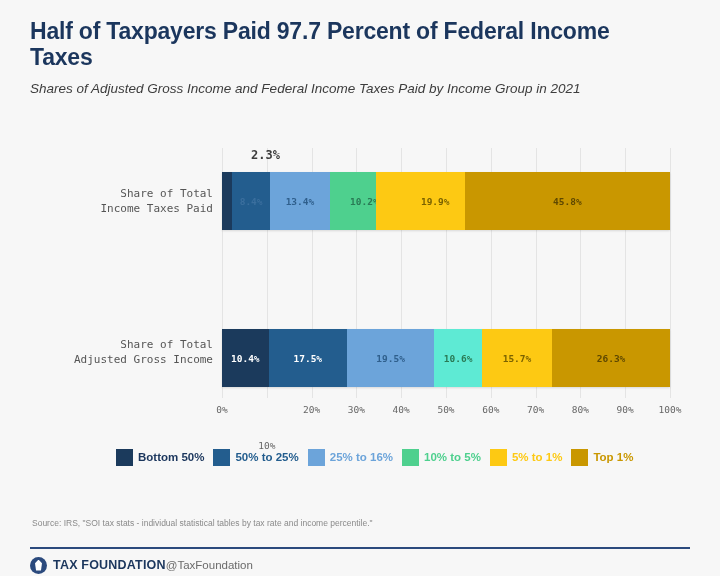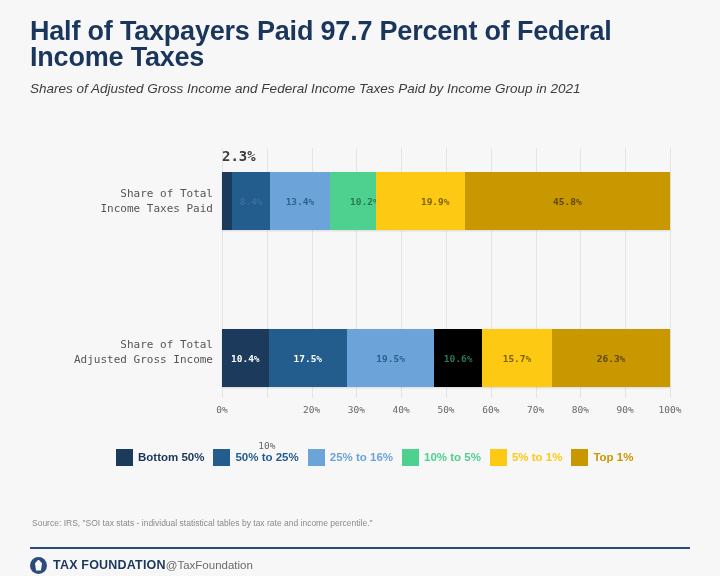--- a/index.html
+++ b/index.html
@@ -29,21 +29,21 @@
     background: #f7f7f7;
     box-sizing: border-box;
   }
 
   
   .title {
     position: absolute;
     left: 22px;
     top: 12px;
     width: 620px;
-    font-size: 27px;
+    font-size: 23px;
     line-height: 26px;
     font-weight: bold;
     color: #1b365d;
     letter-spacing: -0.2px;
   }
   .subtitle {
     position: absolute;
     left: 22px;
     top: 74px;
     width: 650px;
@@ -98,24 +98,25 @@
     font-weight: bold;
     box-sizing: border-box;
     overflow: hidden;
     white-space: nowrap;
   }
 
   
   .callout {
     position: absolute;
     font-family: "DejaVu Sans Mono", "Liberation Mono", monospace;
-    font-size: 14px;
+    font-size: 12px;
     font-weight: bold;
     color: #3d3d3d;
     white-space: nowrap;
+    margin-left: 29px;
   }
 
   
   .cat-label {
     position: absolute;
     text-align: right;
     font-family: "DejaVu Sans Mono", "Liberation Mono", monospace;
     font-size: 11px;
     line-height: 15px;
     color: #555555;
@@ -276,21 +277,21 @@
       <div class="bar-row second">
           <div class="seg" style="width: 10.4%; background: rgb(27, 58, 92);">
             <span style="color: rgb(255, 255, 255);">10.4%</span>
           </div>
           <div class="seg" style="width: 17.5%; background: rgb(35, 93, 142);">
             <span style="color: rgb(255, 255, 255);">17.5%</span>
           </div>
           <div class="seg" style="width: 19.5%; background: rgb(108, 164, 218);">
             <span style="color: rgb(47, 95, 140);">19.5%</span>
           </div>
-          <div class="seg" style="width: 10.6%; background: #000000;">
+          <div class="seg" style="width: 10.6%; background: #5eead4;">
             <span style="color: rgb(42, 122, 85);">10.6%</span>
           </div>
           <div class="seg" style="width: 15.7%; background: rgb(253, 201, 19);">
             <span style="color: rgb(122, 98, 0);">15.7%</span>
           </div>
           <div class="seg" style="width: 26.3%; background: rgb(201, 151, 0);">
             <span style="color: rgb(94, 72, 0);">26.3%</span>
           </div>
         </div>
     <div class="callout" style="color: rgb(61, 61, 61); left: 0px; top: -16px;">2.3%</div>

